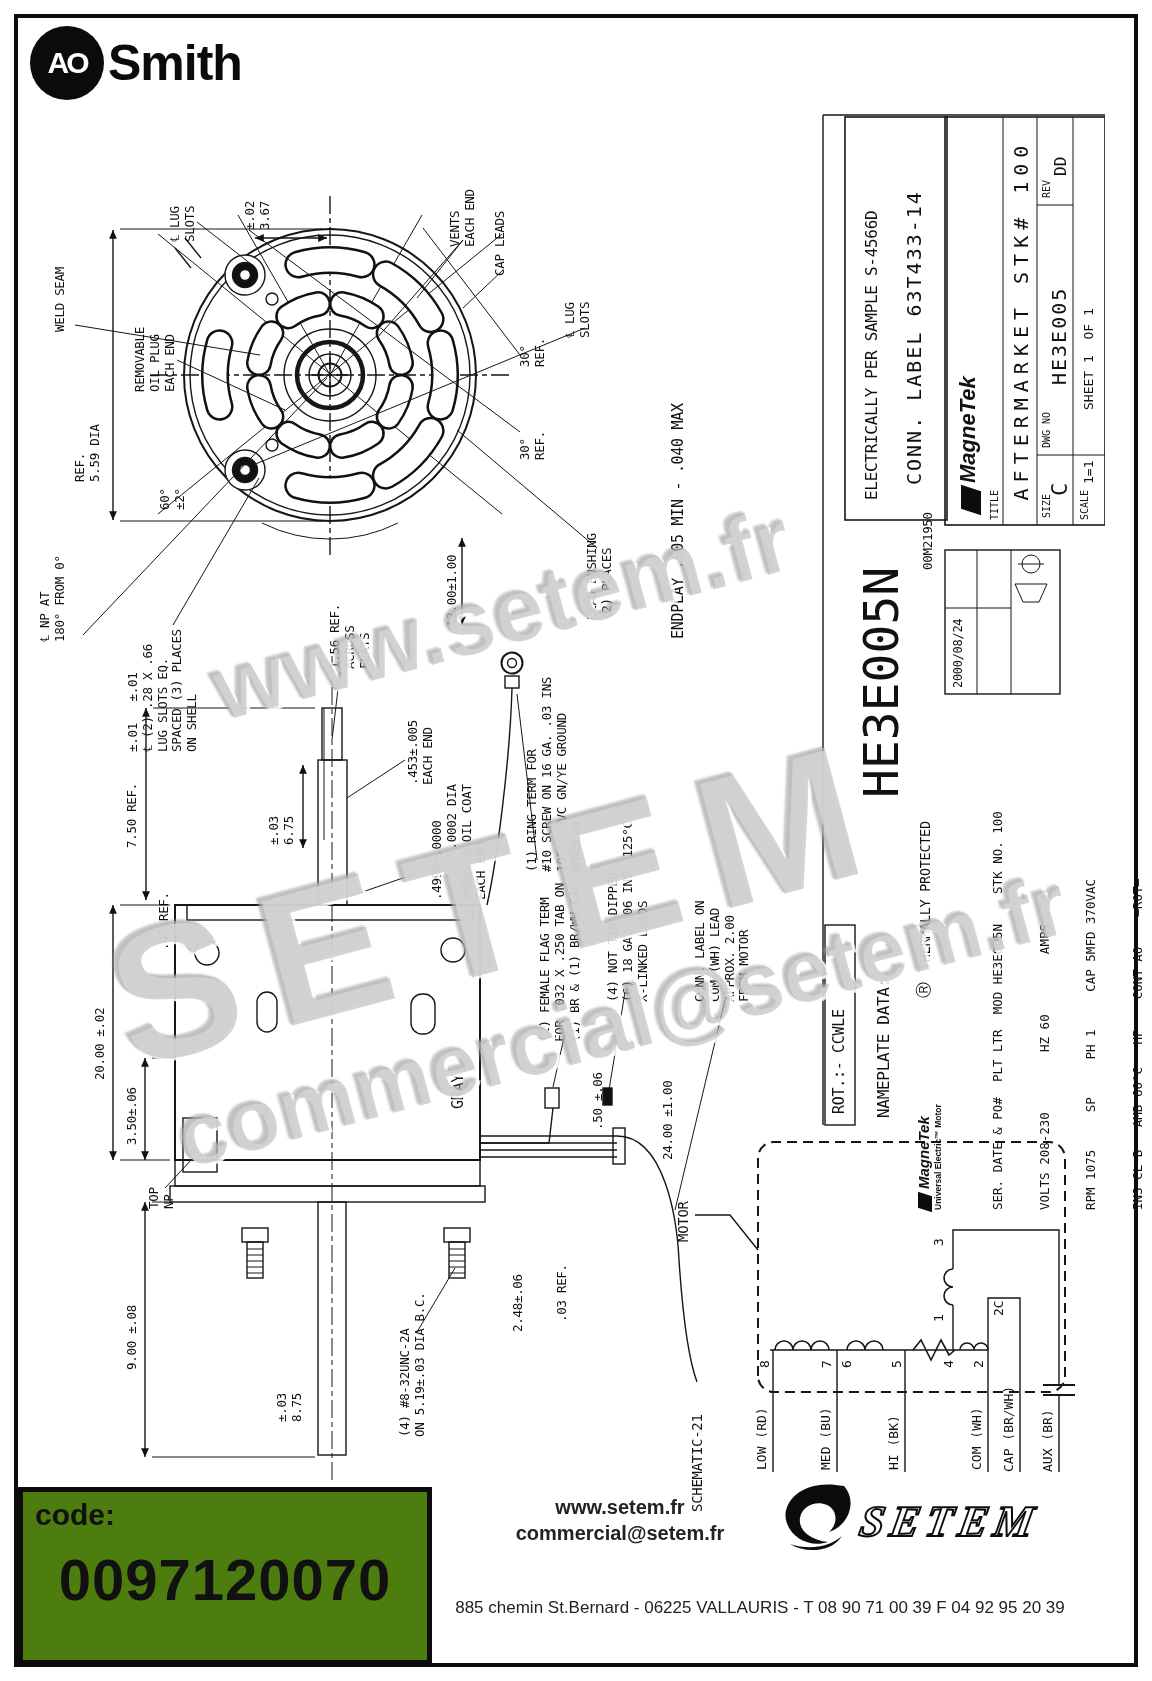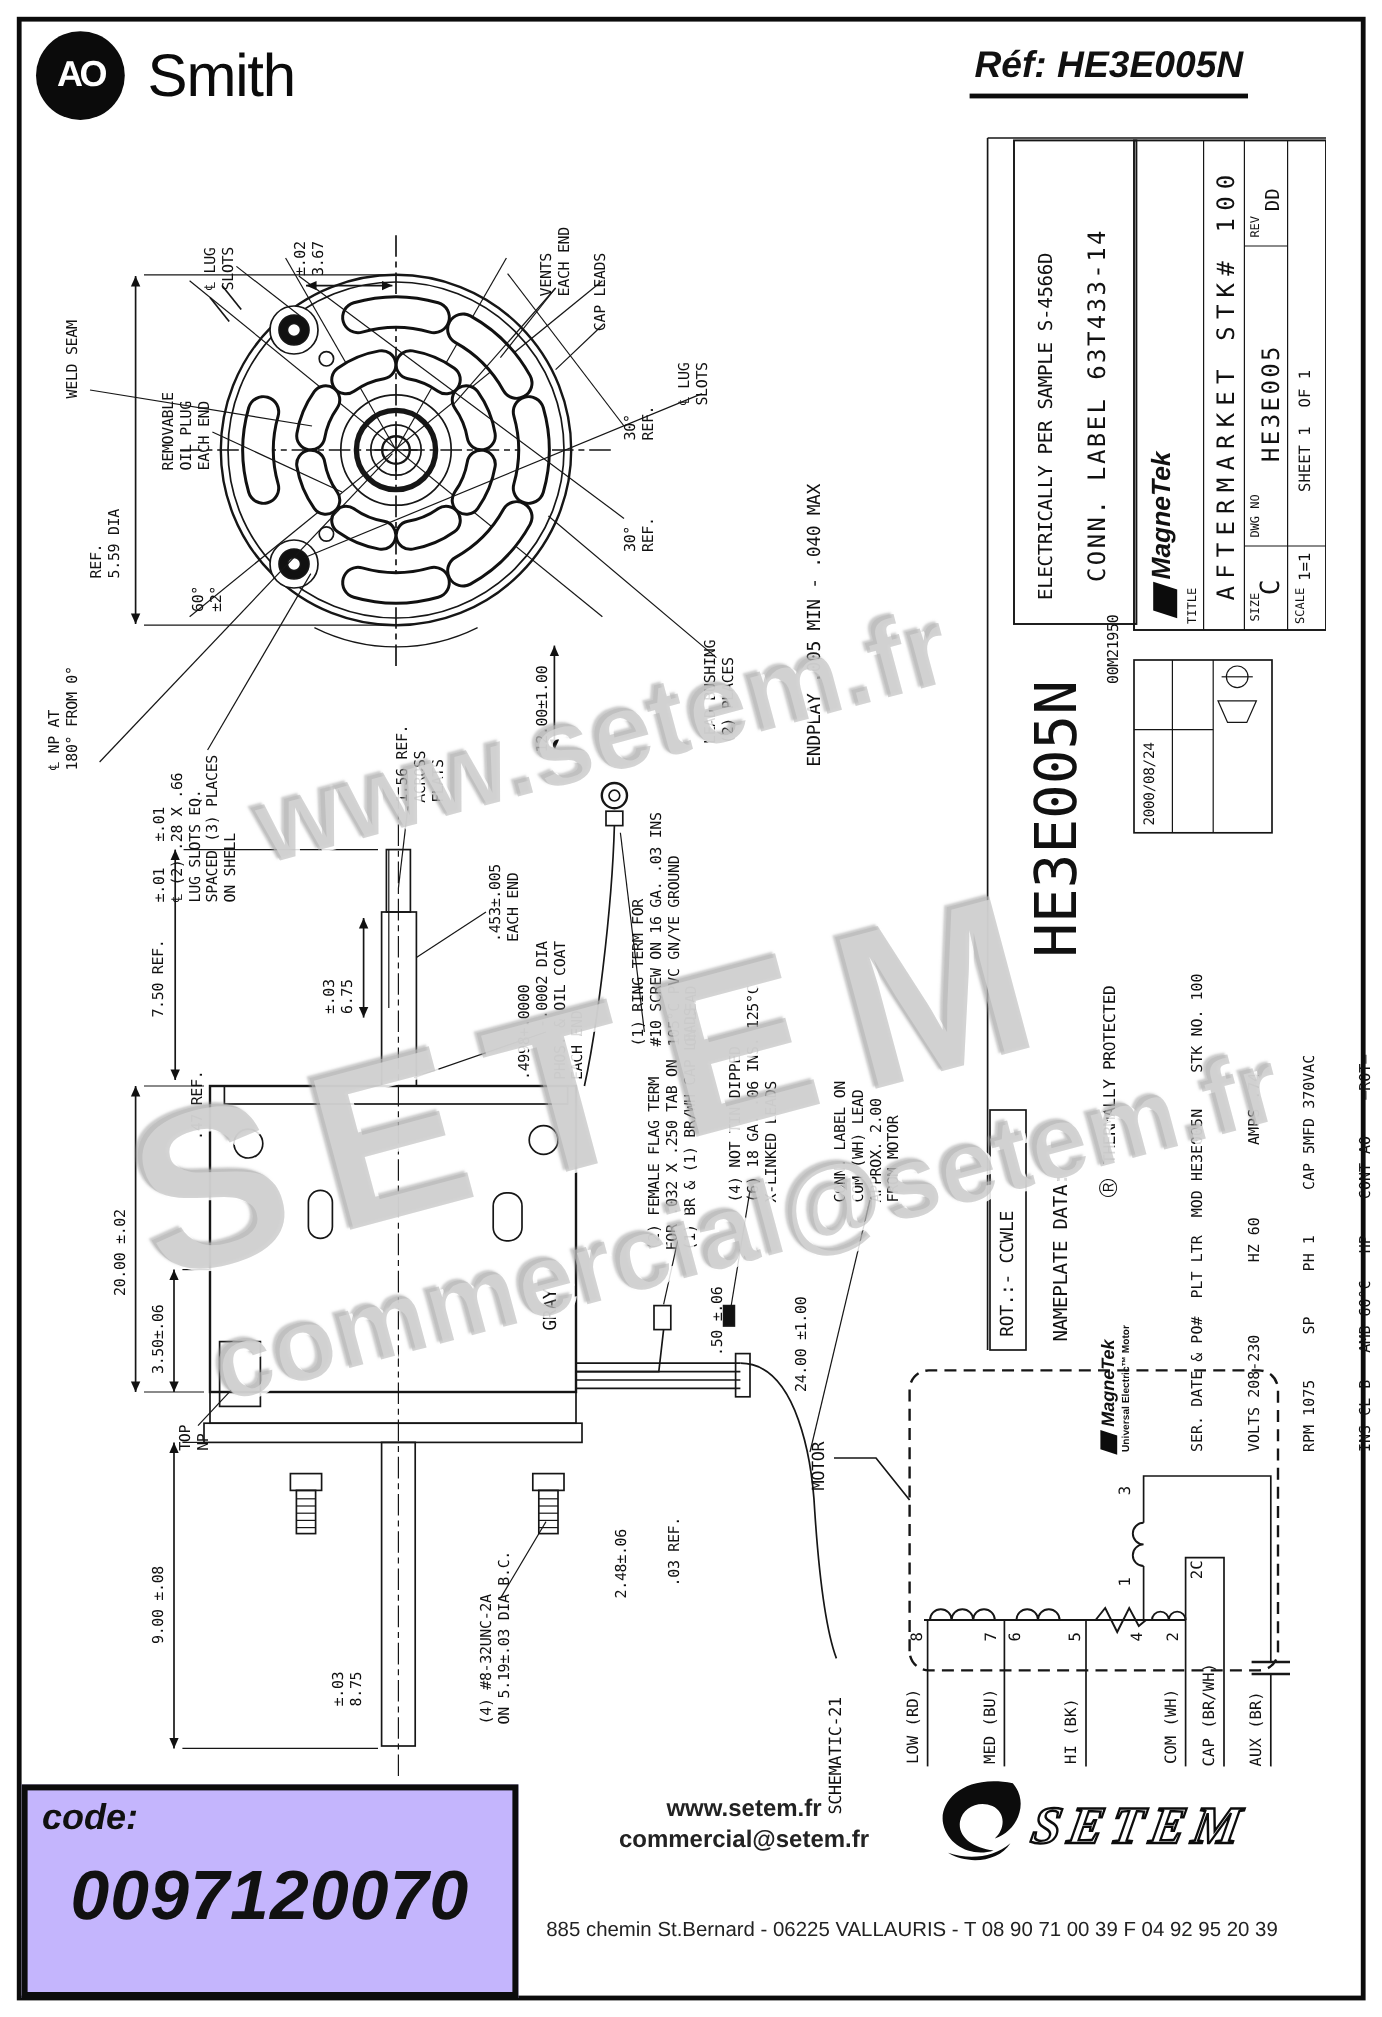--- a/index.html
+++ b/index.html
@@ -3,21 +3,21 @@
 <meta charset="utf-8">
 <style>
   html,body{margin:0;padding:0;background:#888;}
   .page{position:relative;width:1152px;height:1681px;background:#fff;overflow:hidden;
         font-family:"Liberation Sans",sans-serif;color:#111;}
   .frame{position:absolute;left:14px;top:14px;width:1116px;height:1645px;border:4px solid #0c0c0c;z-index:1;}
   
   .hdr{position:absolute;left:30px;top:26px;display:flex;align-items:center;z-index:6;}
   .ao-circle{width:74px;height:74px;border-radius:50%;background:#0b0b0b;color:#fff;display:flex;
              align-items:center;justify-content:center;font-weight:bold;font-size:30px;letter-spacing:-3px;}
-  .ao-smith{font-size:50px;font-weight:normal;letter-spacing:-1px;margin-left:19px;color:#0b0b0b;}
+  .ao-smith{font-size:50px;font-weight:bold;letter-spacing:-1px;margin-left:4px;color:#0b0b0b;}
   .ref{position:absolute;right:112px;top:36px;font-size:31px;font-weight:bold;font-style:italic;
        border-bottom:4px solid #0c0c0c;padding:0 4px 6px 4px;z-index:6;}
   
   .sheet-wrap{position:absolute;left:25px;top:110px;width:1080px;height:1450px;z-index:2;}
   .sheet{position:absolute;left:0;top:1450px;width:1450px;height:1080px;
          transform:rotate(-90deg);transform-origin:0 0;}
   .sheet svg.lines{position:absolute;left:0;top:0;}
   .ct{position:absolute;font:12.5px/1.18 "DejaVu Sans Mono",monospace;white-space:pre;
       letter-spacing:-0.3px;color:#111;}
   .big{font-size:15px;}
@@ -28,41 +28,40 @@
            margin-right:5px;vertical-align:middle;}
   .mt-name{font-style:italic;font-weight:bold;font-family:"Liberation Sans",sans-serif;}
   .lead-lb{position:absolute;font:13px "DejaVu Sans Mono",monospace;white-space:pre;}
   .term{position:absolute;font:13px "DejaVu Sans Mono",monospace;}
   
   .wm{position:absolute;font-weight:bold;color:rgba(185,185,185,0.62);z-index:4;pointer-events:none;
       text-shadow:3px 3px 0 rgba(255,255,255,0.85),-2px -2px 2px rgba(150,150,150,0.5);
       transform:rotate(-15deg);transform-origin:0 0;white-space:nowrap;}
   
   .code-box{position:absolute;left:18px;top:1487px;width:404px;height:168px;border:5px solid #0c0c0c;
-            background:#c4b5fd;z-index:7;font-style:italic;}
+            background:#4d7c0f;z-index:7;}
   .code-label{position:absolute;left:12px;top:6px;font-size:30px;font-weight:bold;}
   .code-val{position:absolute;left:0;right:0;top:54px;text-align:center;font-size:58px;font-weight:bold;letter-spacing:1px;}
   .site{position:absolute;left:470px;top:1494px;width:300px;text-align:center;z-index:7;}
   .site div{font-size:20px;font-weight:bold;color:#222;line-height:26px;}
   .addr{position:absolute;left:420px;top:1598px;width:680px;text-align:center;font-size:17px;color:#222;z-index:7;}
   .setem-logo{position:absolute;left:780px;top:1478px;z-index:7;}
 </style>
 </head>
 <body>
 
 <div class="page">
   <div class="frame"></div>
 
   <div class="hdr">
     <div class="ao-circle">
       <span>AO</span>
     </div>
     <div class="ao-smith">Smith</div>
   </div>
-  <div class="ref">Réf: HE3E005N</div>
 
   <div class="sheet-wrap">
     <div class="sheet">
 
       <svg class="lines" width="1450" height="1080" viewBox="0 0 1450 1080">
         <defs>
           <marker id="ar" viewBox="0 0 10 10" refX="9" refY="5" markerWidth="7" markerHeight="7" orient="auto-start-reverse">
             <path d="M0,1 L9,5 L0,9 z" fill="#111"></path>
           </marker>
         </defs>

